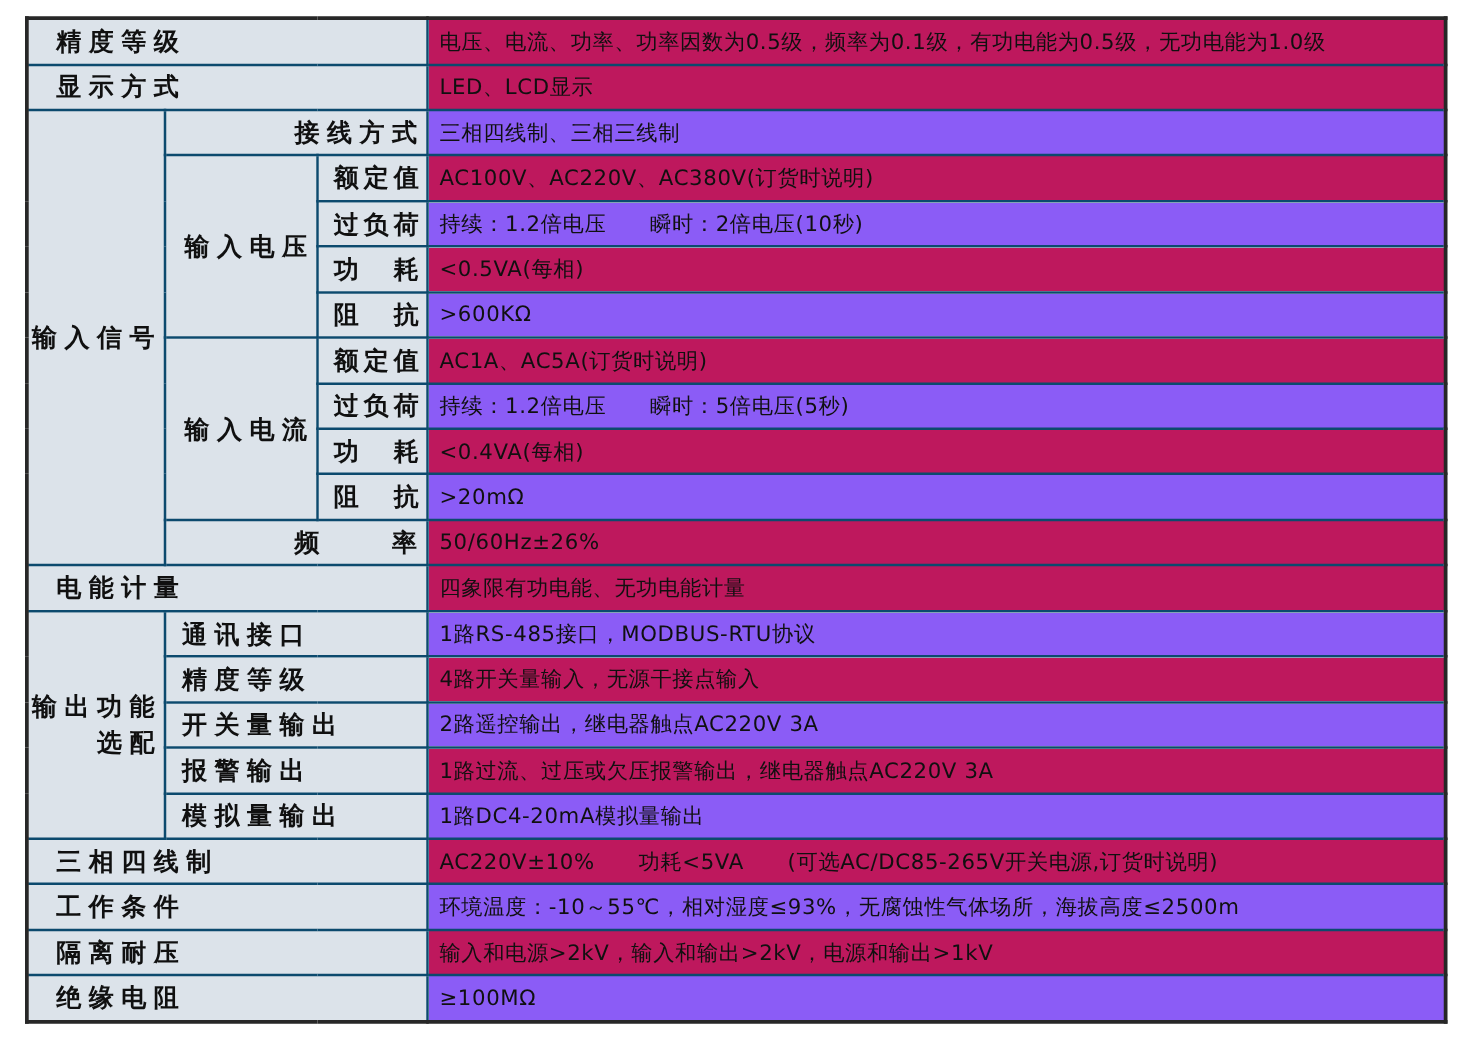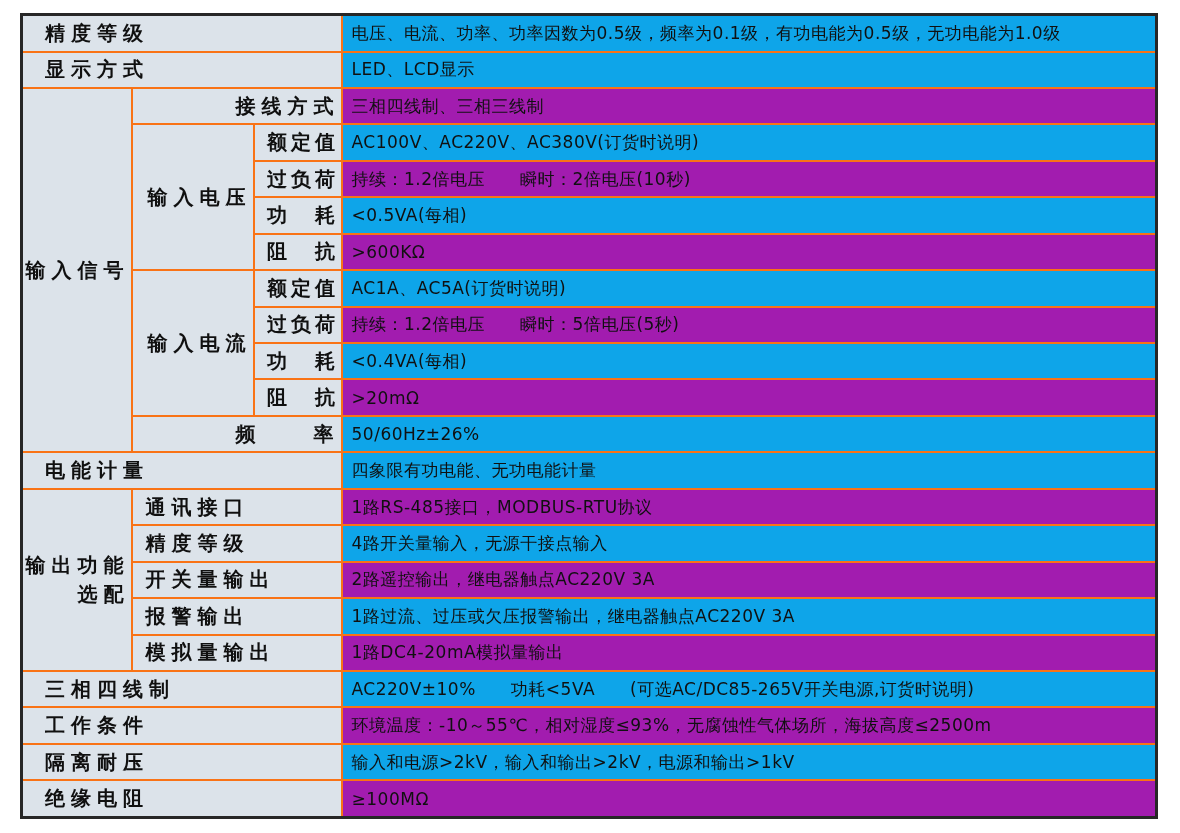--- a/index.html
+++ b/index.html
@@ -15,21 +15,21 @@
     position: absolute;
     left: 20px;
     top: 13px;
     width: 1138px;
     height: 806px;
     border-collapse: collapse;
     table-layout: fixed;
     border: 3px solid #272727;
   }
   td {
-    border: 2px solid #f97316;
+    border: 2px solid #0c4a6e;
     overflow: hidden;
     vertical-align: middle;
   }
   
   td.lbl {
     background: #dce3ea;
     font-weight: bold;
     font-size: 20px;
     letter-spacing: 6px;
     padding-left: 22px;
@@ -48,29 +48,29 @@
   td.lbl.outsub {
     padding-left: 13px;
     letter-spacing: 6px;
   }
   td.lbl .stack-line {
     display: block;
     line-height: 1.45;
   }
   
   td.val {
-    background: #0ea5e9;
+    background: #be185d;
     font-size: 17px;
     letter-spacing: 0.5px;
     padding-left: 9px;
     text-align: left;
     white-space: nowrap;
   }
   td.val.shade {
-    background: #a21caf;
+    background: #8b5cf6;
   }
 </style>
 </head>
 <body>
 
 <table class="spec-table">
   <colgroup>
     <col style="width:110px">
     <col style="width:122px">
     <col style="width:88px">

